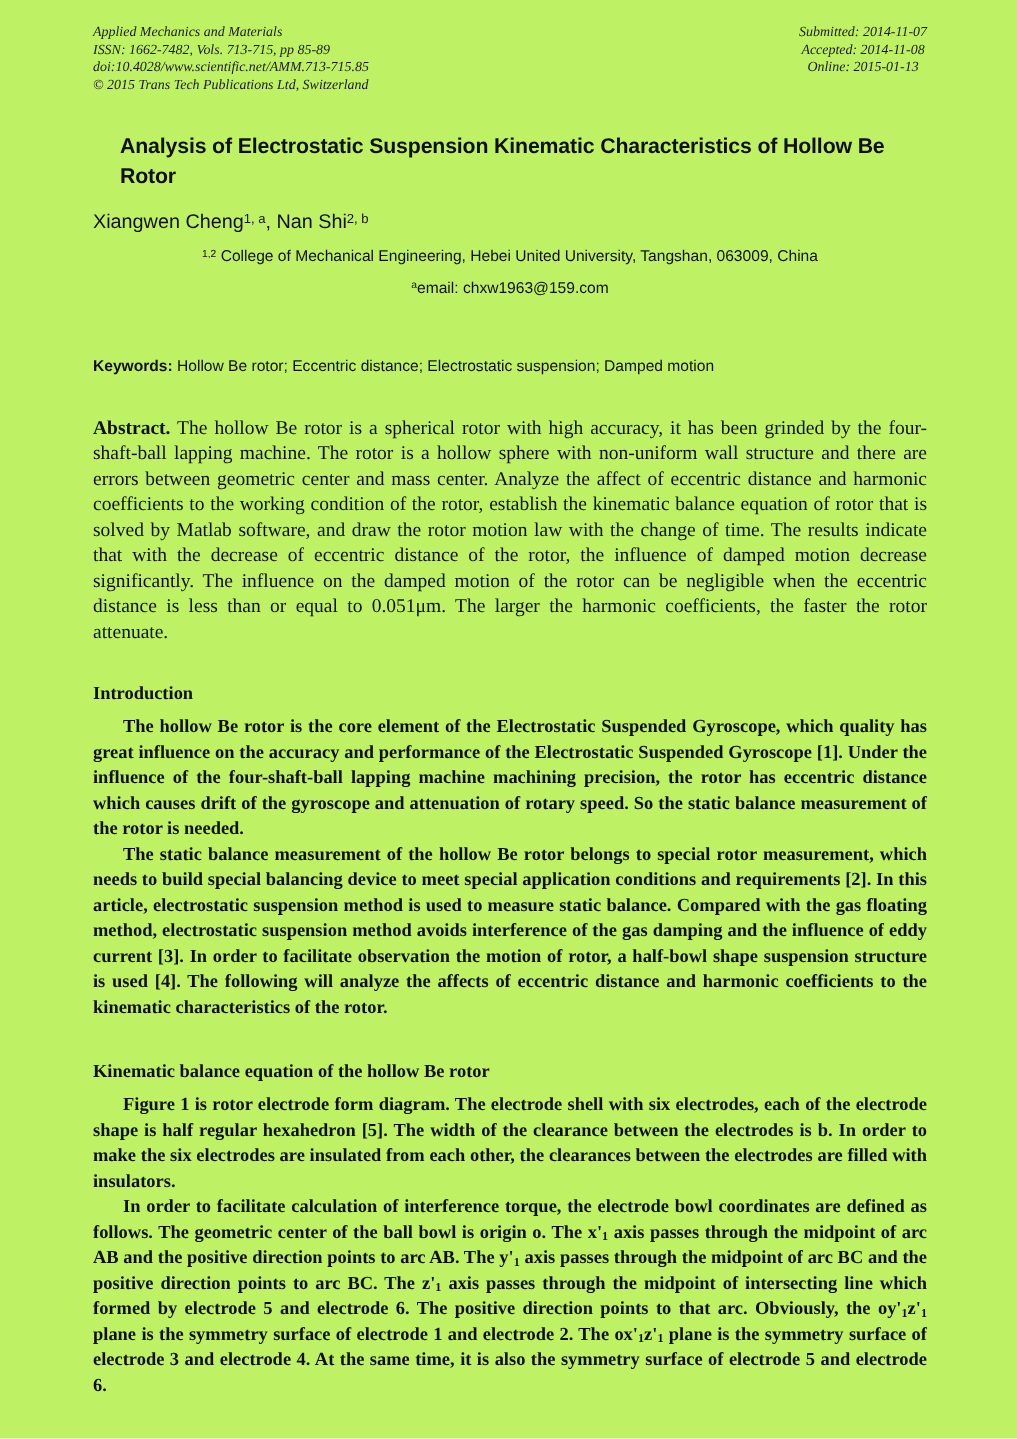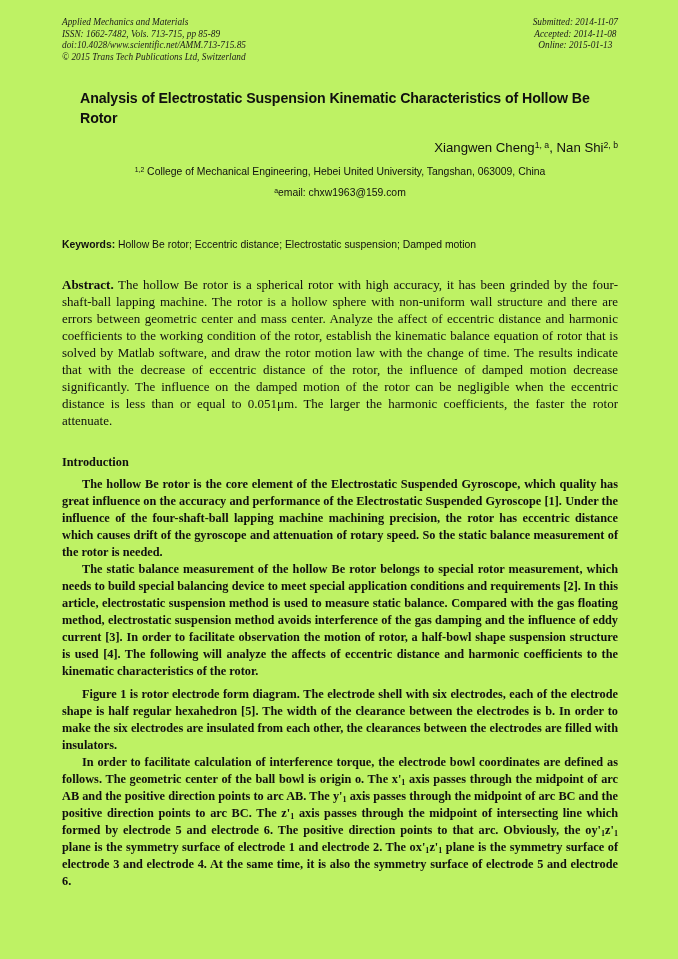--- a/index.html
+++ b/index.html
@@ -47,21 +47,21 @@
     font-weight: bold;
     font-size: 14.2px;
     line-height: 19.5px;
     letter-spacing: -0.1px;
     padding: 0 18px;
   }
 
   
   .authors {
     margin-top: 11px;
-    text-align: right;
+    text-align: left;
     font-family: "Liberation Sans", "DejaVu Sans", sans-serif;
     font-size: 13.2px;
     line-height: 17px;
   }
   .affiliation {
     margin-top: 9px;
     text-align: center;
     font-family: "Liberation Sans", "DejaVu Sans", sans-serif;
     font-size: 10.4px;
     line-height: 14px;
@@ -165,19 +165,20 @@
     </div>
 
     <div class="abstract">
       <span class="ab-label">Abstract.</span><span> The hollow Be rotor is a spherical rotor with high accuracy, it has been grinded by the four-shaft-ball lapping machine. The rotor is a hollow sphere with non-uniform wall structure and there are errors between geometric center and mass center. Analyze the affect of eccentric distance and harmonic coefficients to the working condition of the rotor, establish the kinematic balance equation of rotor that is solved by Matlab software, and draw the rotor motion law with the change of time. The results indicate that with the decrease of eccentric distance of the rotor, the influence of damped motion decrease significantly. The influence on the damped motion of the rotor can be negligible when the eccentric distance is less than or equal to 0.051μm. The larger the harmonic coefficients, the faster the rotor attenuate.</span>
     </div>
 
     <div class="section-head">Introduction</div>
     <p class="body first">The hollow Be rotor is the core element of the Electrostatic Suspended Gyroscope, which quality has great influence on the accuracy and performance of the Electrostatic Suspended Gyroscope [1]. Under the influence of the four-shaft-ball lapping machine machining precision, the rotor has eccentric distance which causes drift of the gyroscope and attenuation of rotary speed. So the static balance measurement of the rotor is needed.</p>
     <p class="body">The static balance measurement of the hollow Be rotor belongs to special rotor measurement, which needs to build special balancing device to meet special application conditions and requirements [2]. In this article, electrostatic suspension method is used to measure static balance. Compared with the gas floating method, electrostatic suspension method avoids interference of the gas damping and the influence of eddy current [3]. In order to facilitate observation the motion of rotor, a half-bowl shape suspension structure is used [4]. The following will analyze the affects of eccentric distance and harmonic coefficients to the kinematic characteristics of the rotor.</p>
 
+    <div class="section-head tight">Kinematic balance equation of the hollow Be rotor</div>
     <p class="body first">Figure 1 is rotor electrode form diagram. The electrode shell with six electrodes, each of the electrode shape is half regular hexahedron [5]. The width of the clearance between the electrodes is b. In order to make the six electrodes are insulated from each other, the clearances between the electrodes are filled with insulators.</p>
     <p class="body">
       <span>In order to facilitate calculation of interference torque, the electrode bowl coordinates are defined as follows. The geometric center of the ball bowl is origin o. The x'</span><sub class="sub">1</sub><span> axis passes through the midpoint of arc AB and the positive direction points to arc AB. The y'</span><sub class="sub">1</sub><span> axis passes through the midpoint of arc BC and the positive direction points to arc BC. The z'</span><sub class="sub">1</sub><span> axis passes through the midpoint of intersecting line which formed by electrode 5 and electrode 6. The positive direction points to that arc. Obviously, the oy'</span><sub class="sub">1</sub><span>z'</span><sub class="sub">1</sub><span> plane is the symmetry surface of electrode 1 and electrode 2. The ox'</span><sub class="sub">1</sub><span>z'</span><sub class="sub">1</sub><span> plane is the symmetry surface of electrode 3 and electrode 4. At the same time, it is also the symmetry surface of electrode 5 and electrode 6.</span>
     </p>
 
   </div>
 </div>
 
 </body></html>

